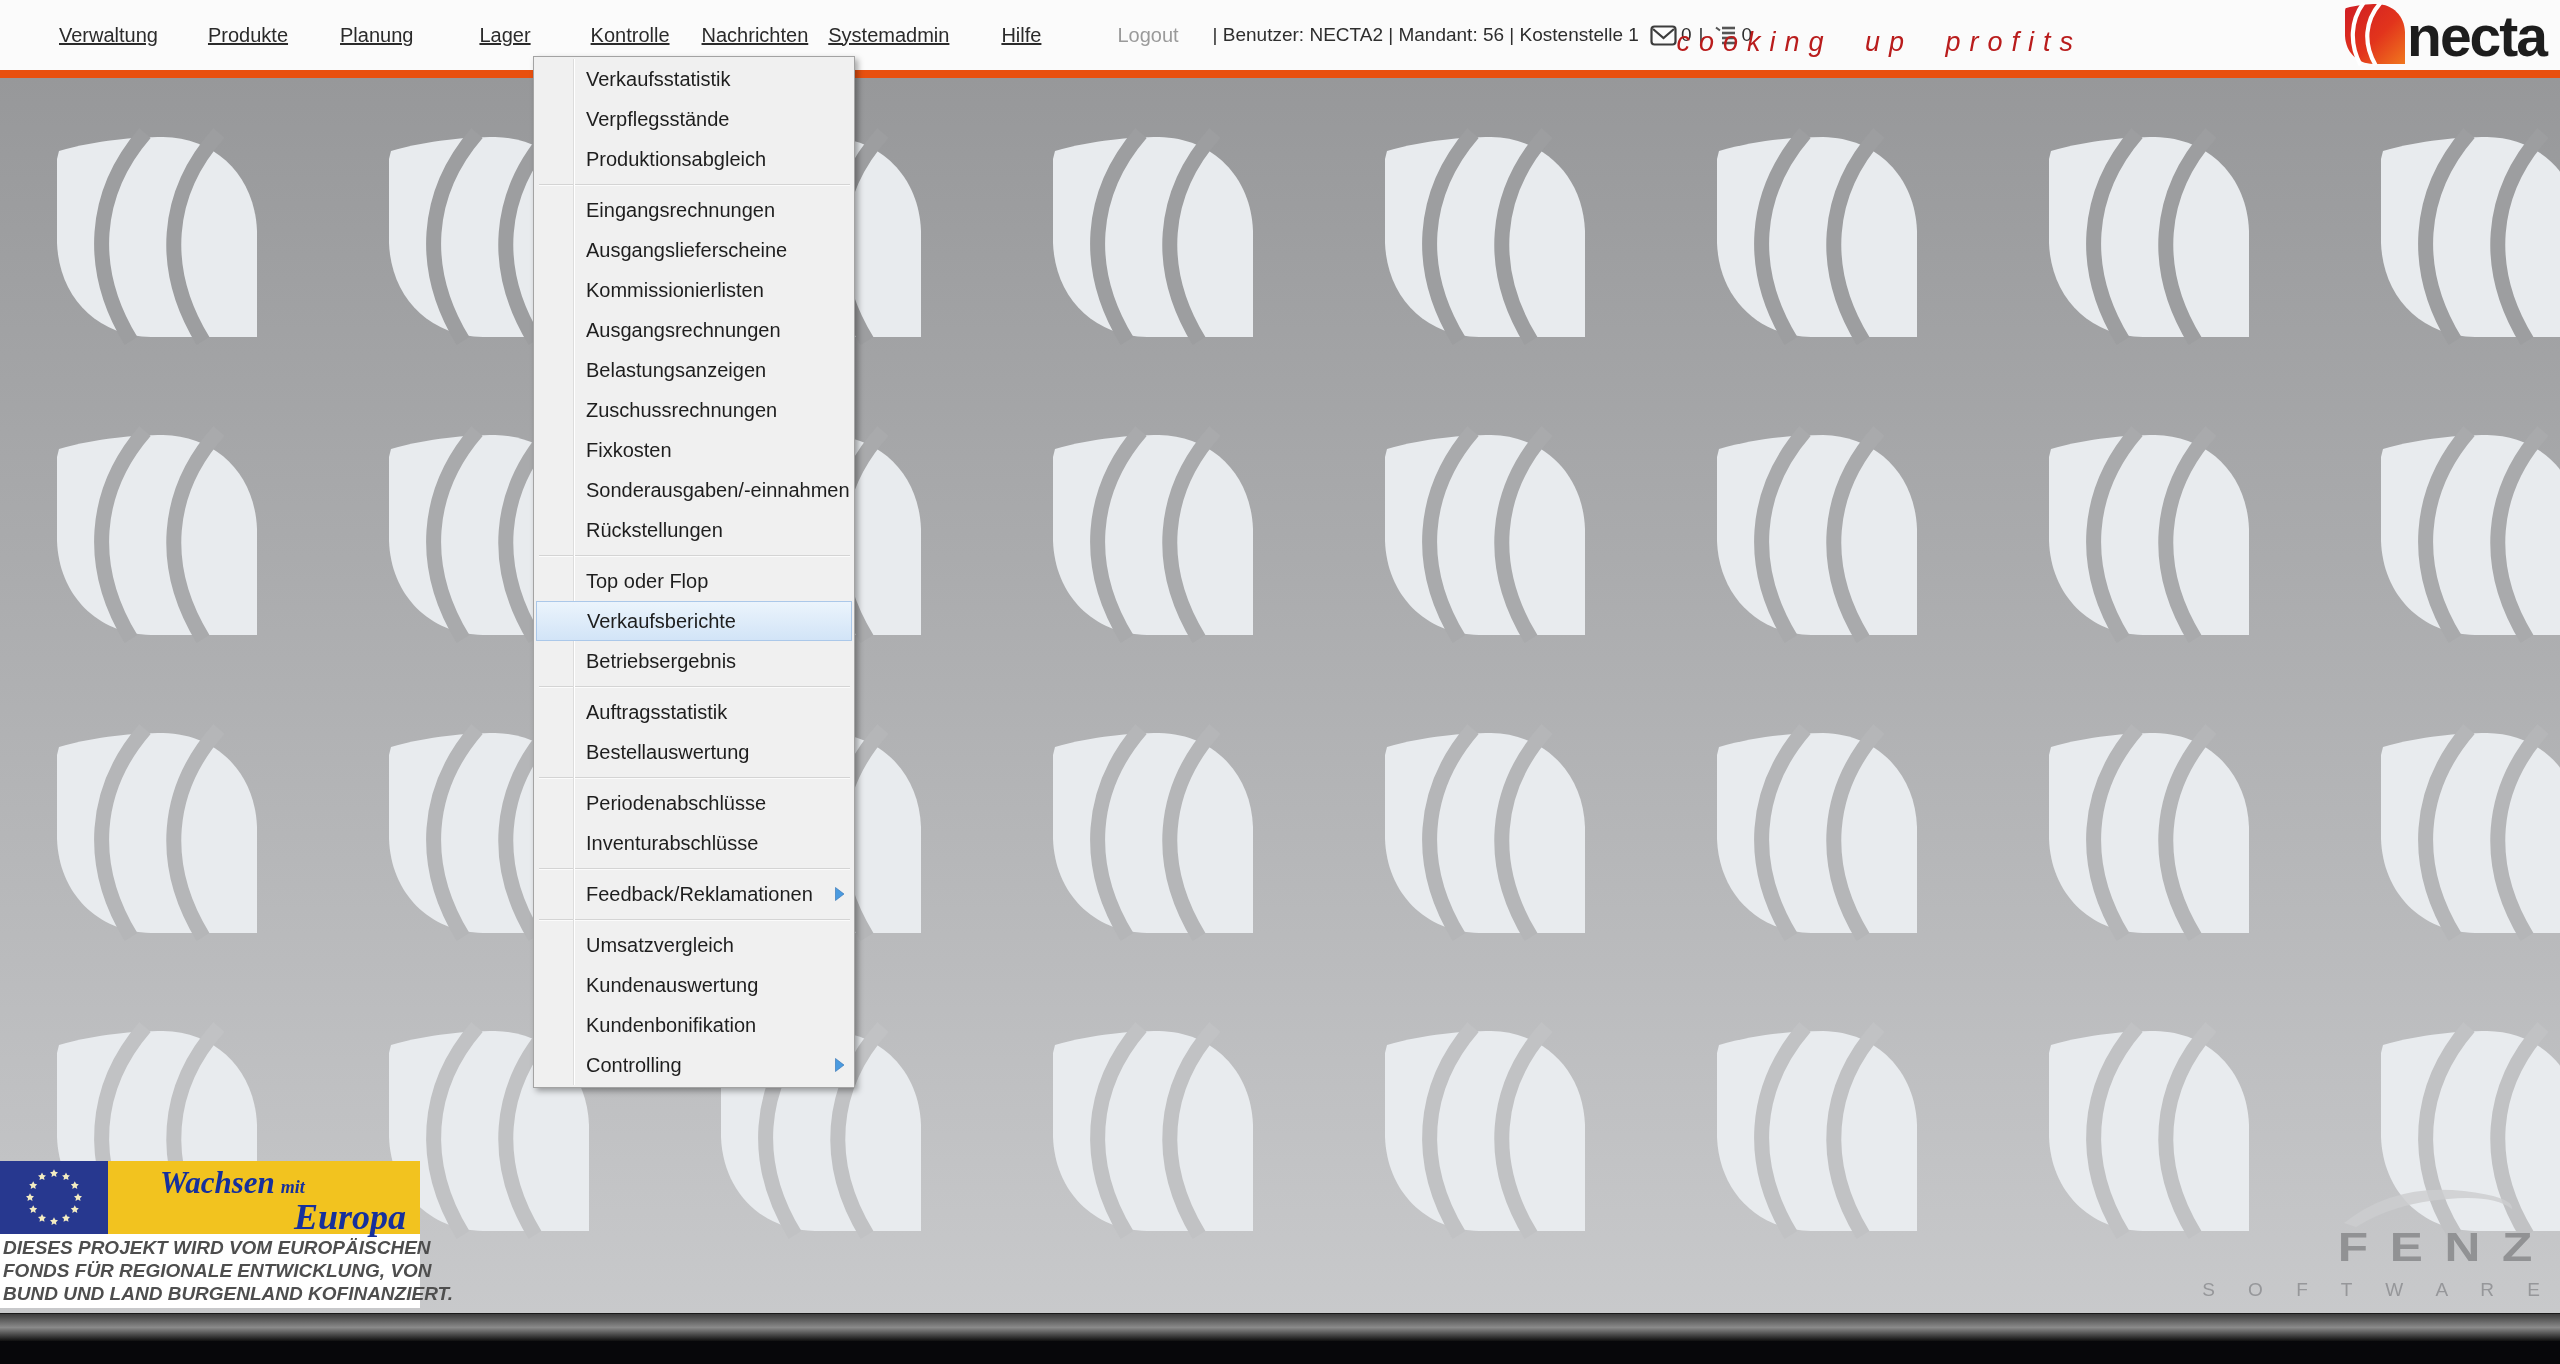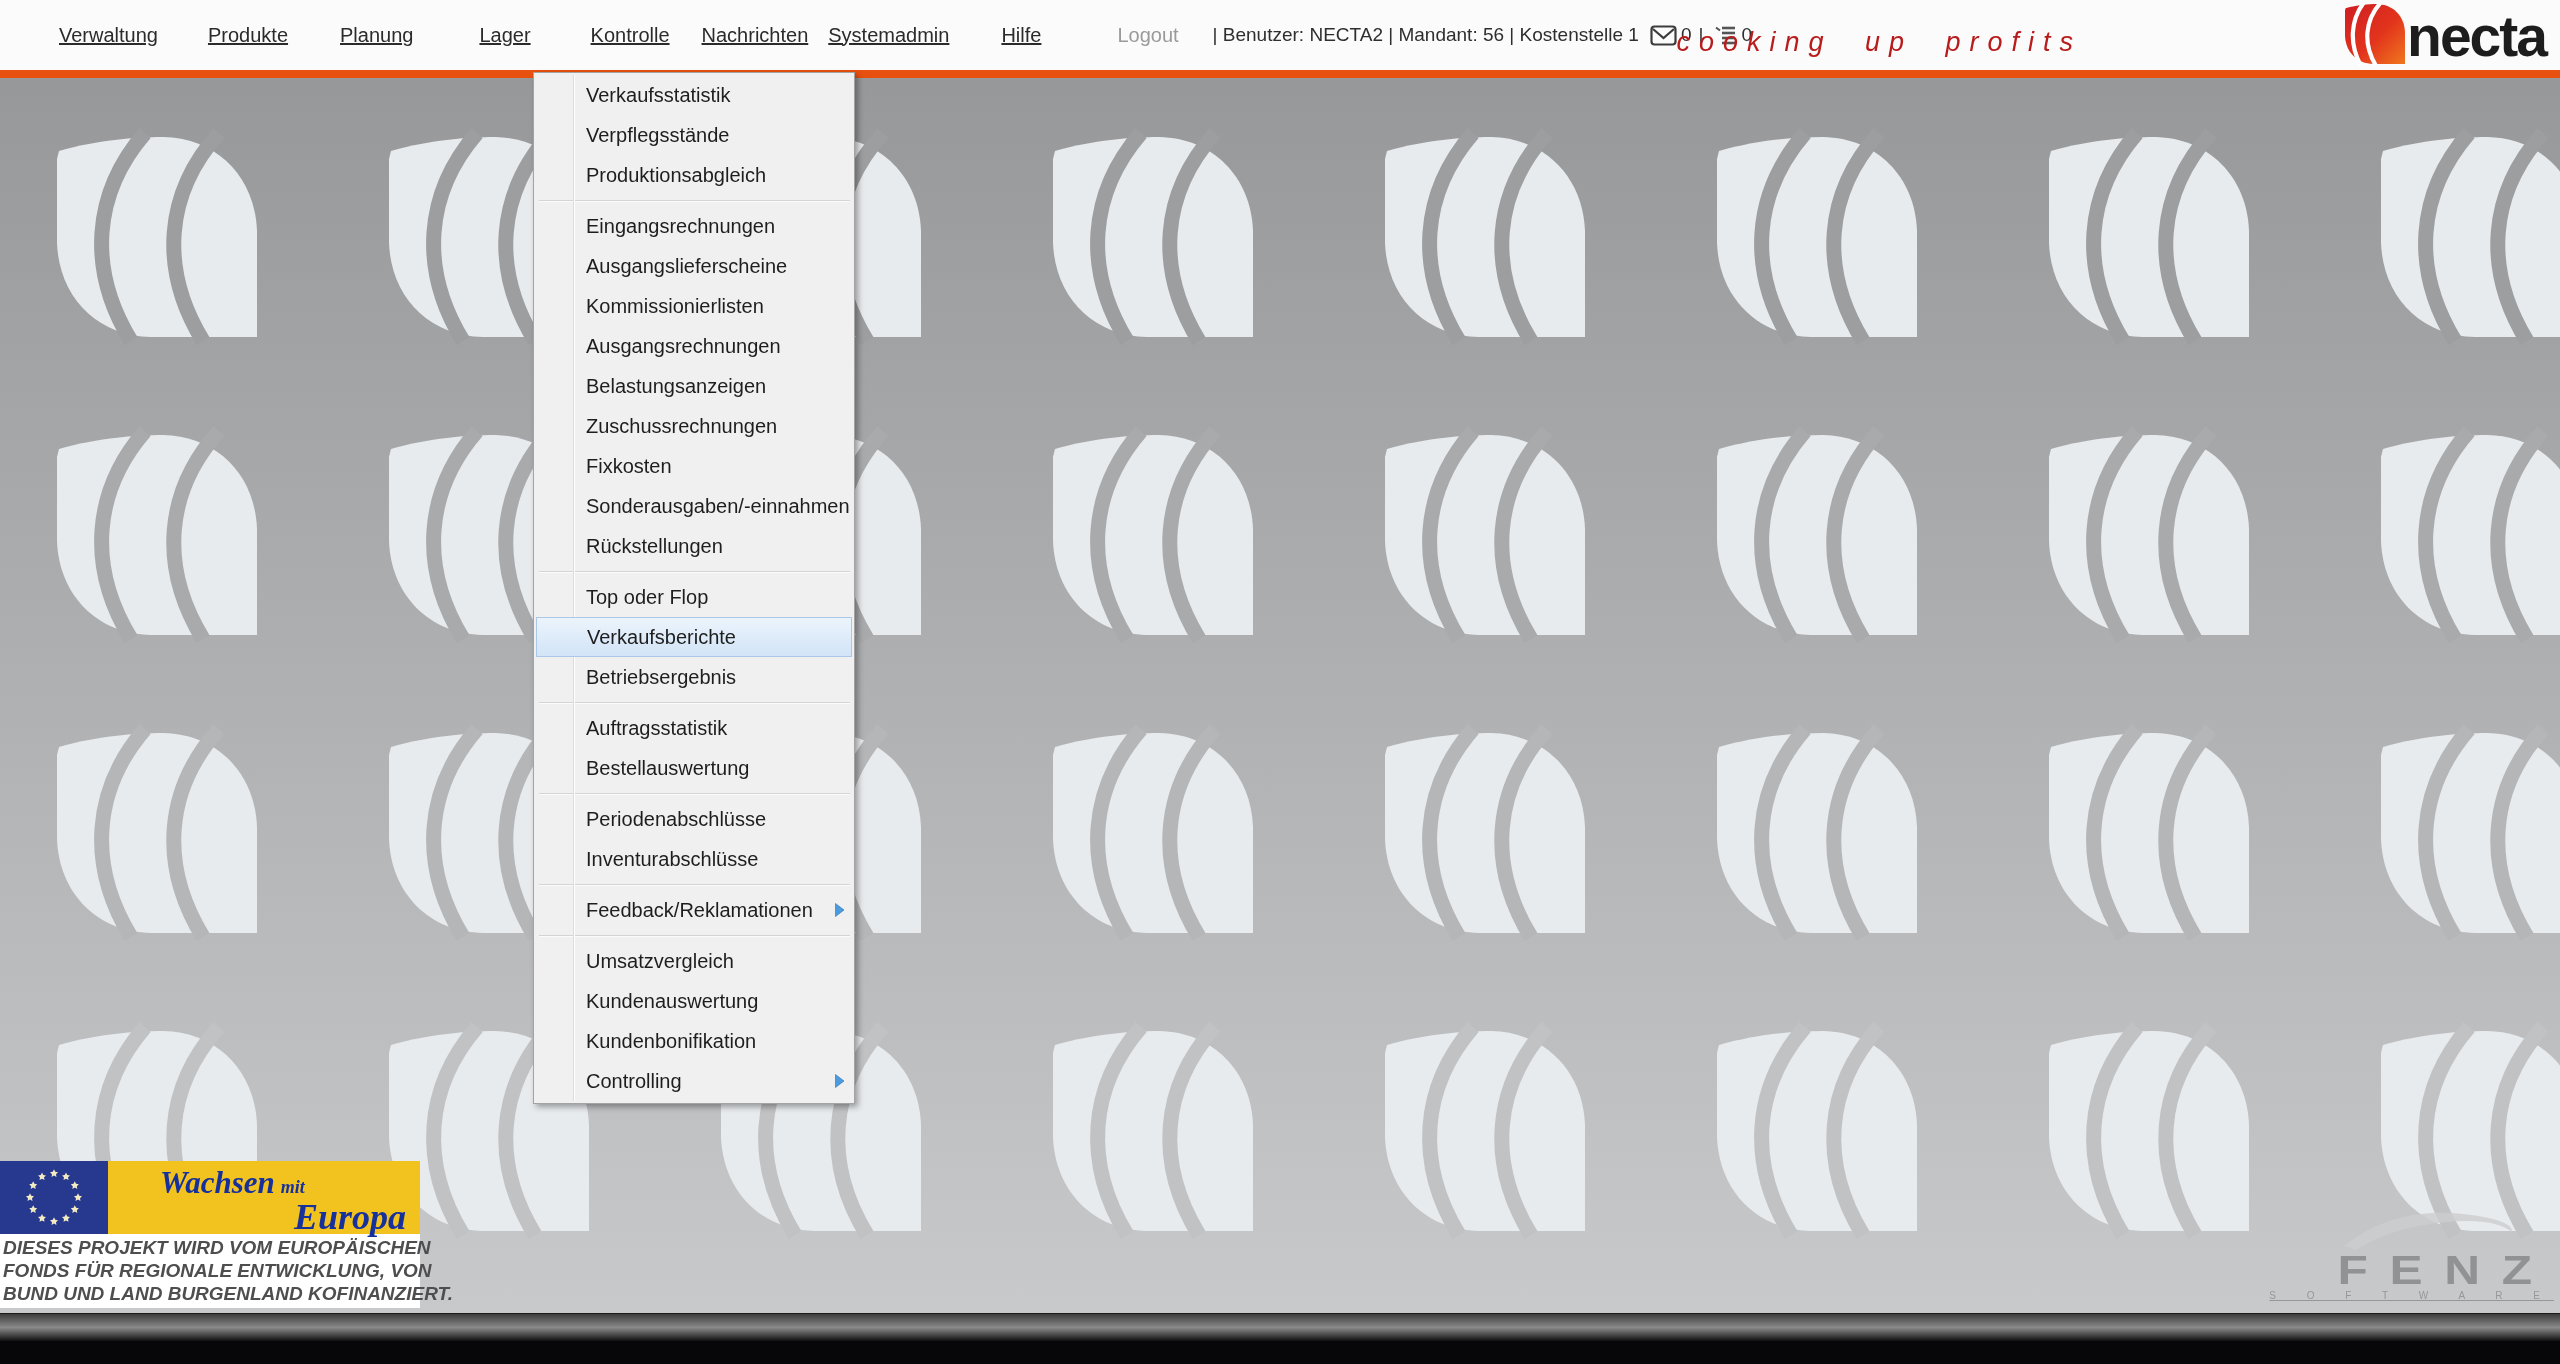--- a/index.html
+++ b/index.html
@@ -49,21 +49,21 @@
 
   
   main.content{
     position:relative;height:1235px;overflow:hidden;
     background:linear-gradient(180deg,#97989a 0%,#c8c9cb 100%);
   }
   #bg-pattern{position:absolute;left:0;top:0;}
 
   
   .dropdown{
-    position:absolute;left:533px;top:72px;width:322px;box-sizing:border-box;
+    position:absolute;left:533px;top:56px;width:322px;box-sizing:border-box;
     background:#f0f0f0;border:1px solid #a3a3a3;padding:2px 0;
     box-shadow:3px 3px 6px rgba(0,0,0,.35);z-index:30;
   }
   .dropdown .gutter-line{
     position:absolute;left:39px;top:2px;bottom:2px;width:2px;
     background:linear-gradient(to right,#dcdcdc 50%,#ffffff 50%);
   }
   .menu-item{
     position:relative;height:40px;line-height:40px;padding-left:52px;
     font-size:20px;color:#1e1e1e;cursor:default;white-space:nowrap;
@@ -91,21 +91,21 @@
   }
   .eu-text div{transform-origin:left center;}
 
   
   .watermark{position:absolute;right:6px;bottom:12px;text-align:right;z-index:5;color:#8f9092;}
   .watermark .wm-swoosh{position:absolute;right:40px;top:-32px;opacity:.8;}
   .watermark .wm-name{
     font-size:46px;font-weight:bold;letter-spacing:20px;line-height:1;
     transform:scale(1.08,0.9);transform-origin:right bottom;opacity:.95;
   }
-  .watermark .wm-sub{font-size:10px;letter-spacing:14px;color:#96979a;margin-top:0;text-decoration:underline;}
+  .watermark .wm-sub{font-size:19px;letter-spacing:14px;color:#96979a;margin-top:12px;}
 
   
   .footer-grad{height:28px;background:linear-gradient(180deg,#3c3c3c 0%,#8a8a8a 50%,#101010 100%);border-top:1px solid #1a1a1a;box-sizing:border-box;}
   .footer-black{height:23px;background:#07070a;}
 </style>
 </head>
 <body>
 
 <div class="page">
 

